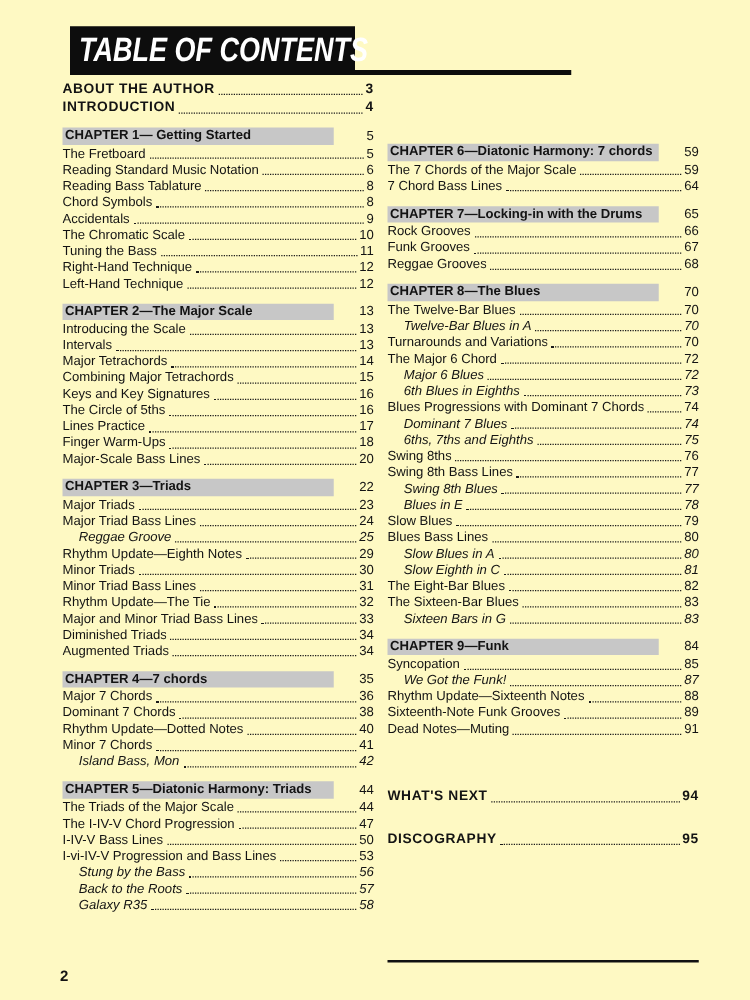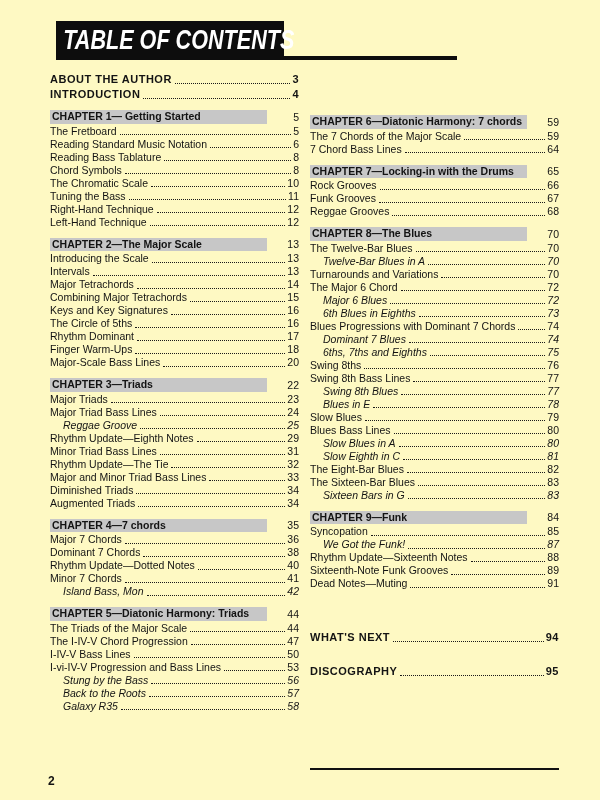--- a/index.html
+++ b/index.html
@@ -18,21 +18,21 @@
   }
   .title-banner span {
     display:inline-block; font-style:italic; font-weight:bold; font-size:27px;
     transform:scaleX(0.8); transform-origin:left center; white-space:nowrap; padding-left:9px;
   }
   .title-rule { position:absolute; left:85px; top:56px; width:372px; height:4px;
     background:var(--banner-bg,#0d0d0d); z-index:1; }
 
   
   .col { position:absolute; width:249px; }
-  .col-left  { left:50px;  top:72px; }
+  .col-left  { left:50px;  top:64px; }
   .col-right { left:310px; top:106px; }
 
   
   .row { display:flex; align-items:flex-end; font-size:10.5px; line-height:13px; height:13px; }
   .label { white-space:nowrap; overflow:hidden; }
   .dots { flex:1 1 auto; min-width:6px; border-bottom:1.6px dotted #1a1a1a; margin:0 2px 2.5px 3px; }
   .pg { white-space:nowrap; }
   .row.sub { padding-left:13px; font-style:italic;text-align:center; }
   .bold-row { font-weight:bold; letter-spacing:0.5px; font-size:11px; height:14.5px; line-height:14.5px; }
 
@@ -99,20 +99,25 @@
             <span class="label">Reading Bass Tablature</span>
             <span class="dots"></span>
             <span class="pg">8</span>
           </div>
           <div class="row">
             <span class="label">Chord Symbols</span>
             <span class="dots"></span>
             <span class="pg">8</span>
           </div>
           <div class="row">
+            <span class="label">Accidentals</span>
+            <span class="dots"></span>
+            <span class="pg">9</span>
+          </div>
+          <div class="row">
             <span class="label">The Chromatic Scale</span>
             <span class="dots"></span>
             <span class="pg">10</span>
           </div>
           <div class="row">
             <span class="label">Tuning the Bass</span>
             <span class="dots"></span>
             <span class="pg">11</span>
           </div>
           <div class="row">
@@ -155,21 +160,21 @@
             <span class="label">Keys and Key Signatures</span>
             <span class="dots"></span>
             <span class="pg">16</span>
           </div>
           <div class="row">
             <span class="label">The Circle of 5ths</span>
             <span class="dots"></span>
             <span class="pg">16</span>
           </div>
           <div class="row">
-            <span class="label">Rhythm Dominant</span>
+            <span class="label">Lines Practice</span>
             <span class="dots"></span>
             <span class="pg">17</span>
           </div>
           <div class="row">
             <span class="label">Finger Warm-Ups</span>
             <span class="dots"></span>
             <span class="pg">18</span>
           </div>
           <div class="row">
             <span class="label">Major-Scale Bass Lines</span>
@@ -194,20 +199,25 @@
           </div>
           <div class="row sub">
             <span class="label">Reggae Groove</span>
             <span class="dots"></span>
             <span class="pg">25</span>
           </div>
           <div class="row">
             <span class="label">Rhythm Update—Eighth Notes</span>
             <span class="dots"></span>
             <span class="pg">29</span>
+          </div>
+          <div class="row">
+            <span class="label">Minor Triads</span>
+            <span class="dots"></span>
+            <span class="pg">30</span>
           </div>
           <div class="row">
             <span class="label">Minor Triad Bass Lines</span>
             <span class="dots"></span>
             <span class="pg">31</span>
           </div>
           <div class="row">
             <span class="label">Rhythm Update—The Tie</span>
             <span class="dots"></span>
             <span class="pg">32</span>

